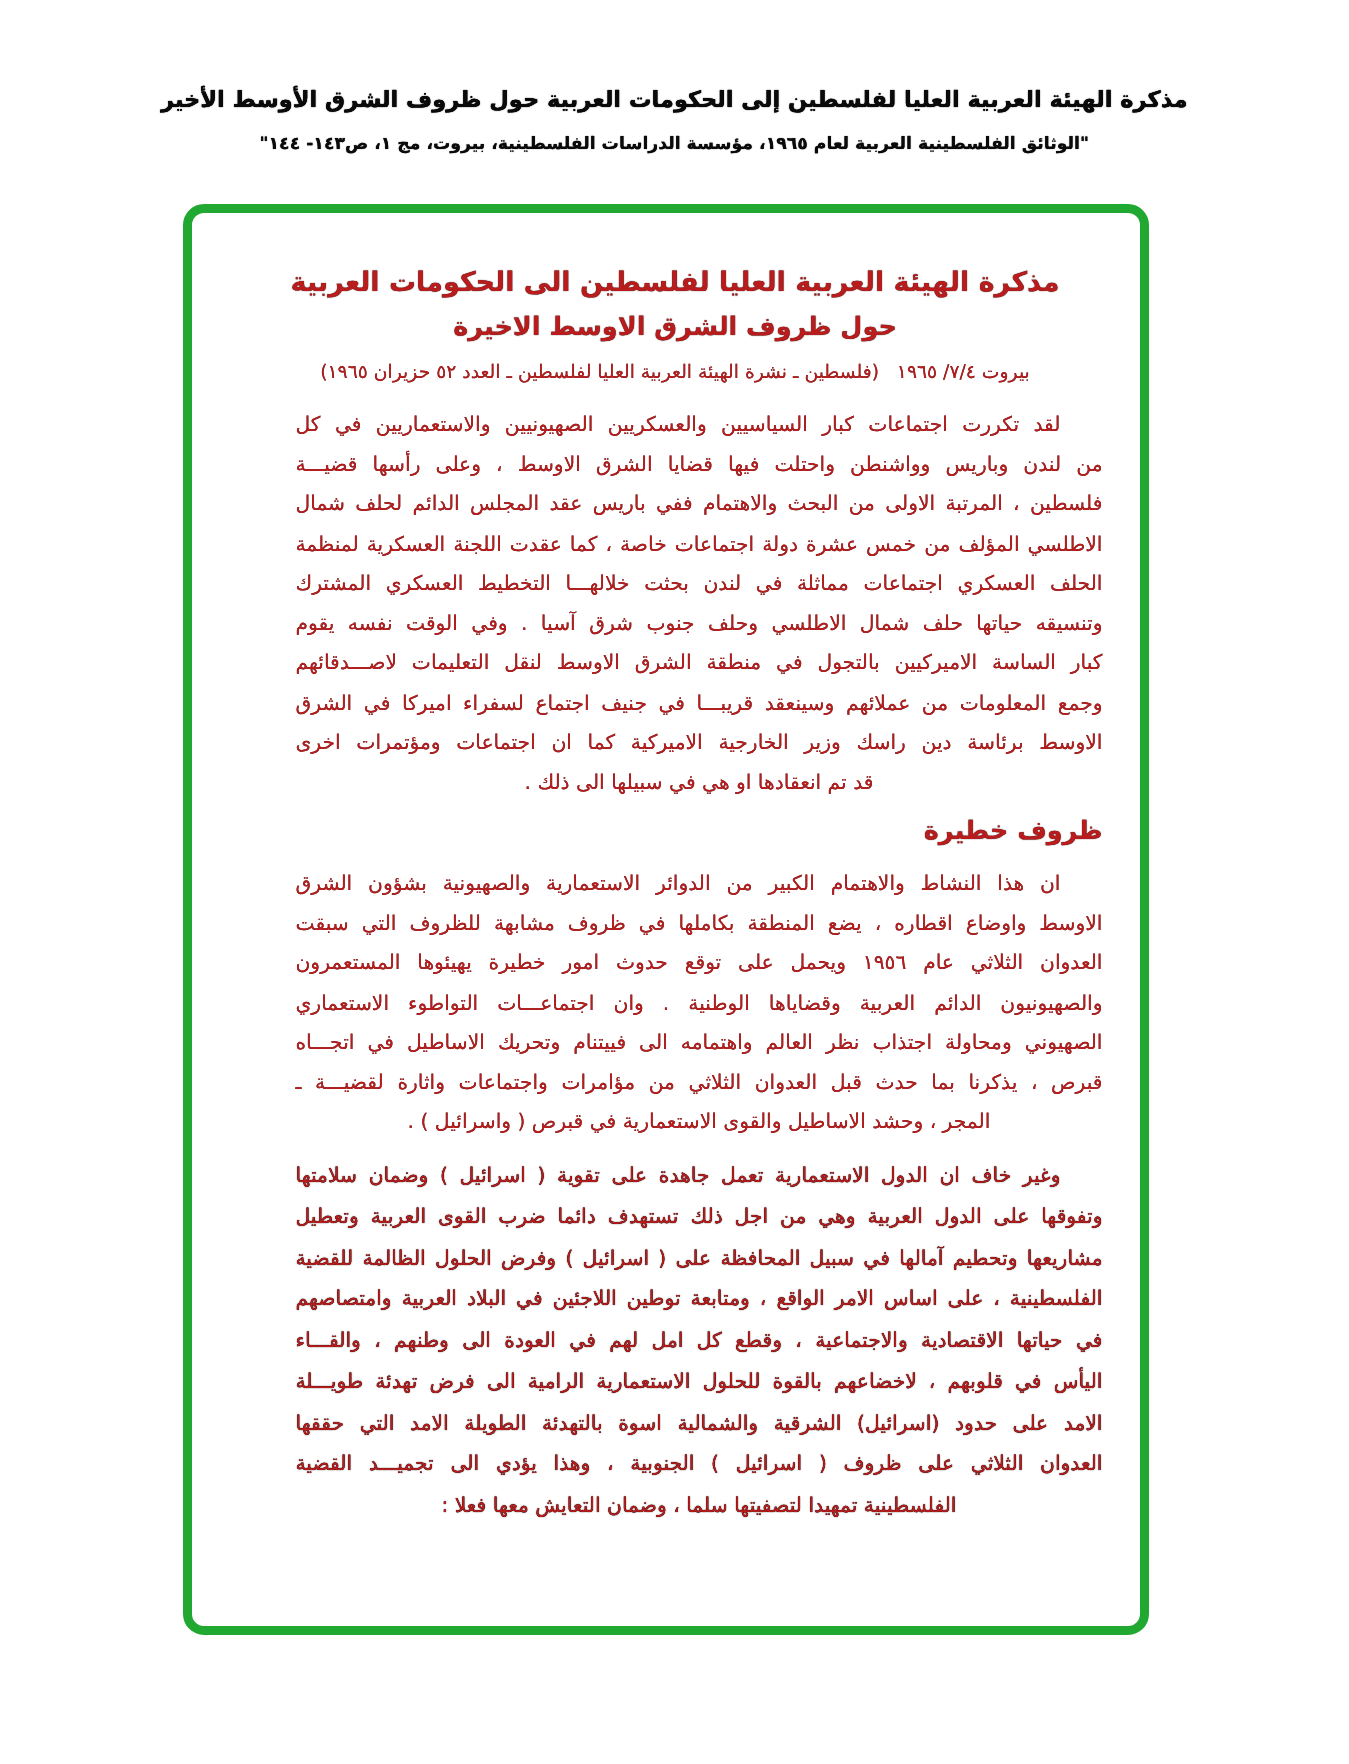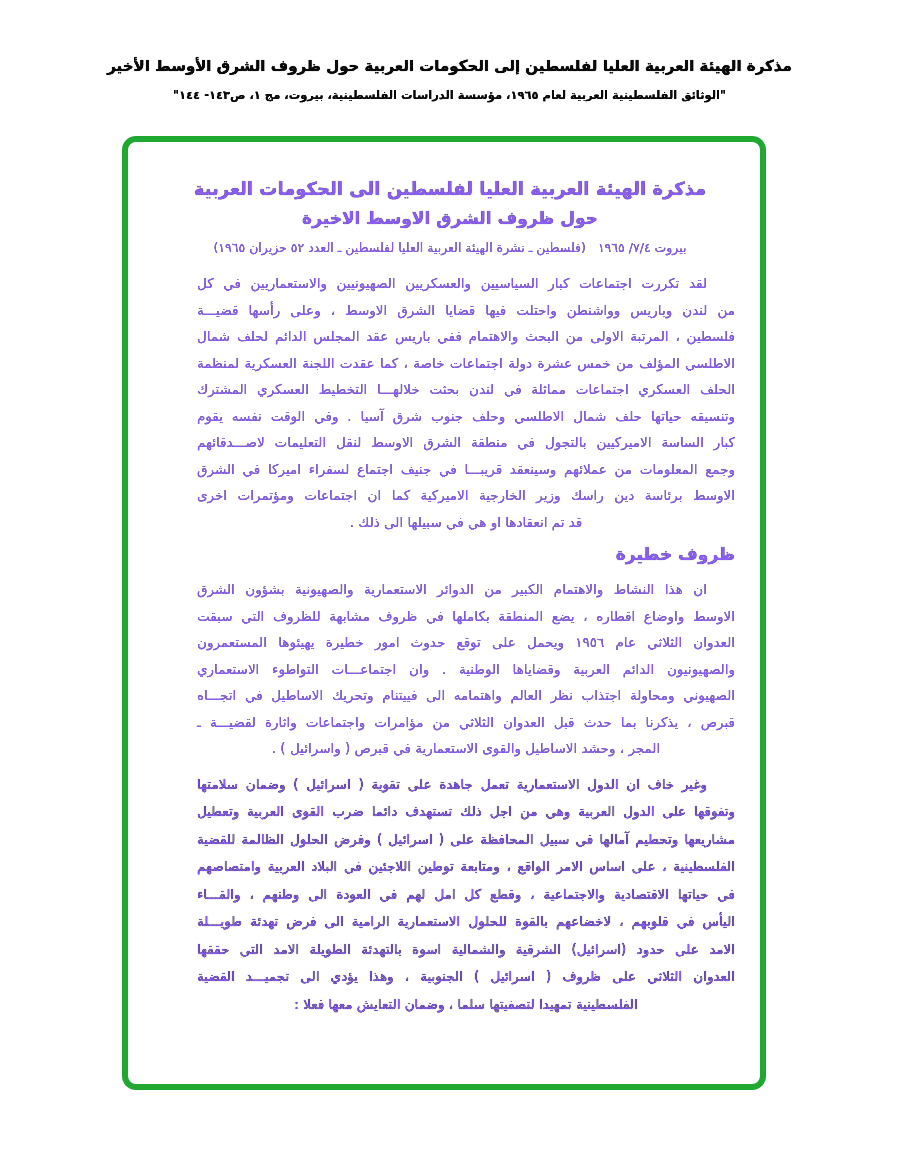--- a/index.html
+++ b/index.html
@@ -53,21 +53,21 @@
     border-radius: 2px;
     z-index: -1;
   }
 
   
   .doc {
     position: absolute;
     left: 165px; top: 142px;
     width: 570px;
     direction: rtl;
-    color: #8b5cf6;
+    color: #b91c1c;
     text-shadow: 0 0 0.3px #333;
   }
   .doc-title {
     margin-top: 36px;
     text-align: center;
     font-weight: 700;
     font-size: 18px;
     margin-bottom: 9px;
     text-shadow: 0 0 0.7px #000;
   }

